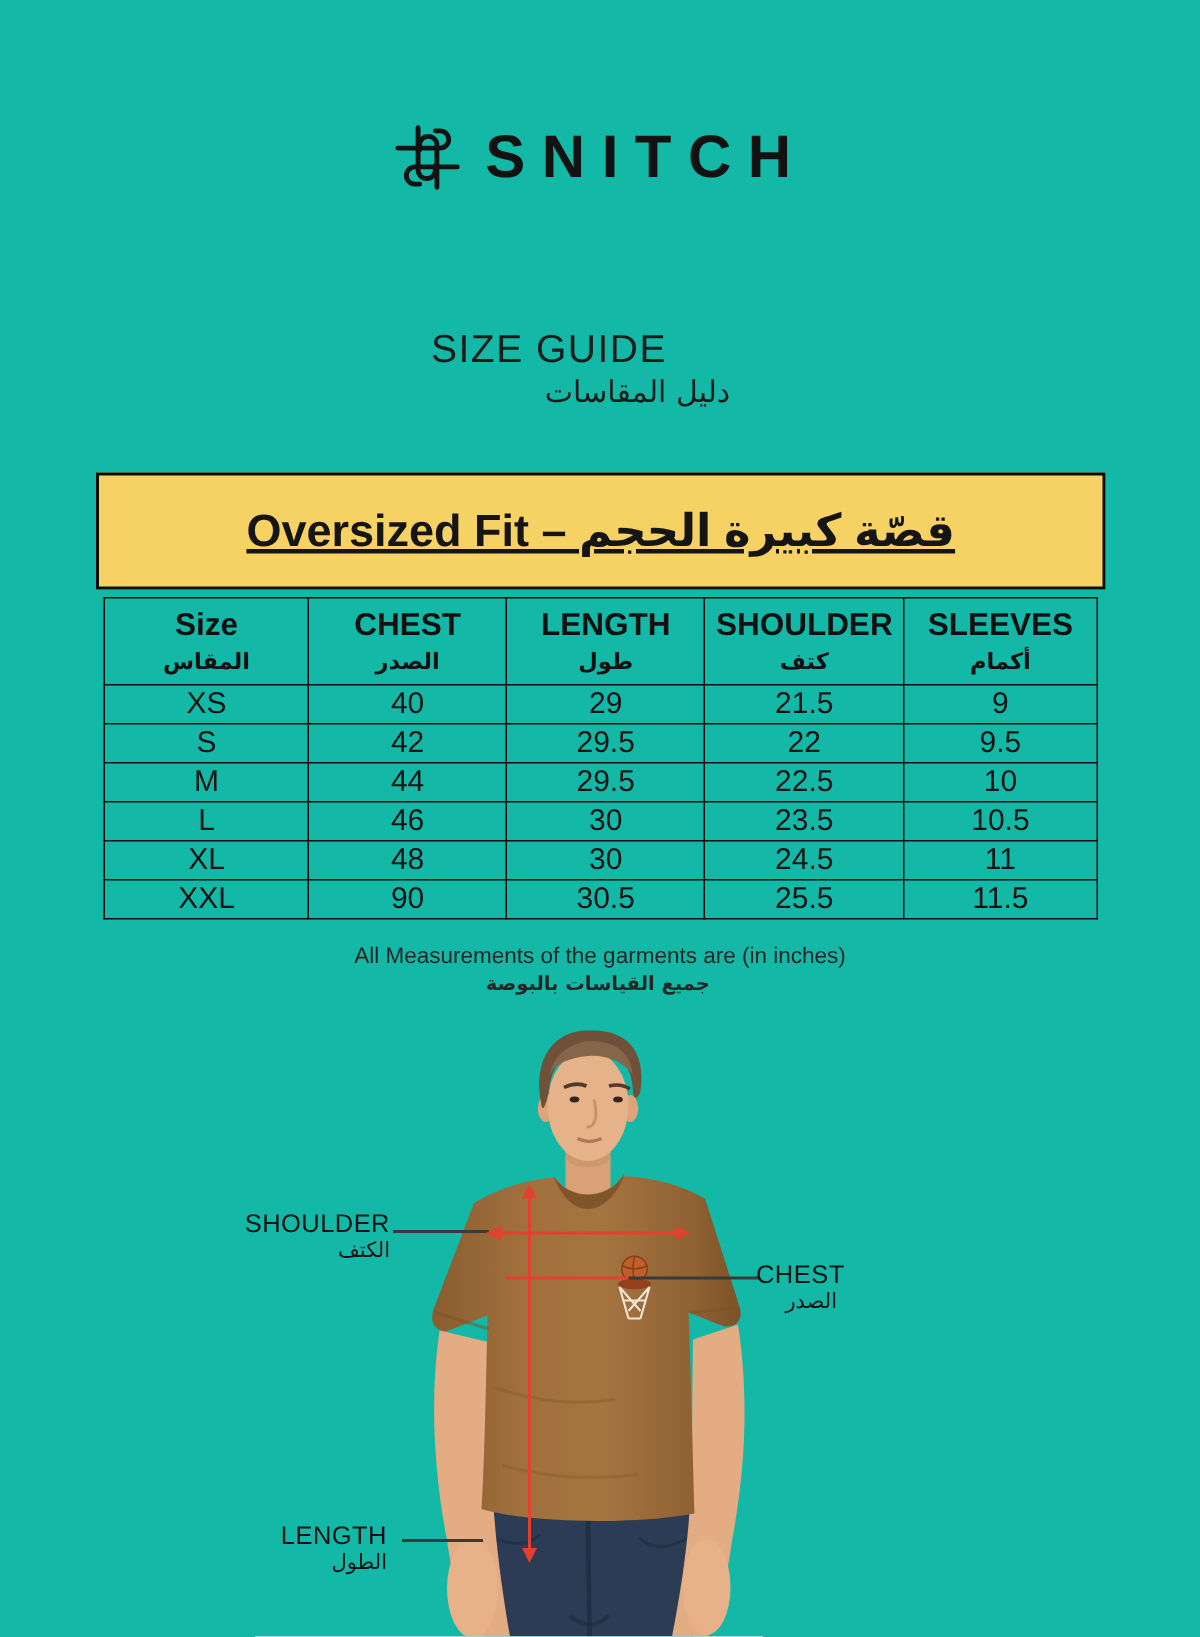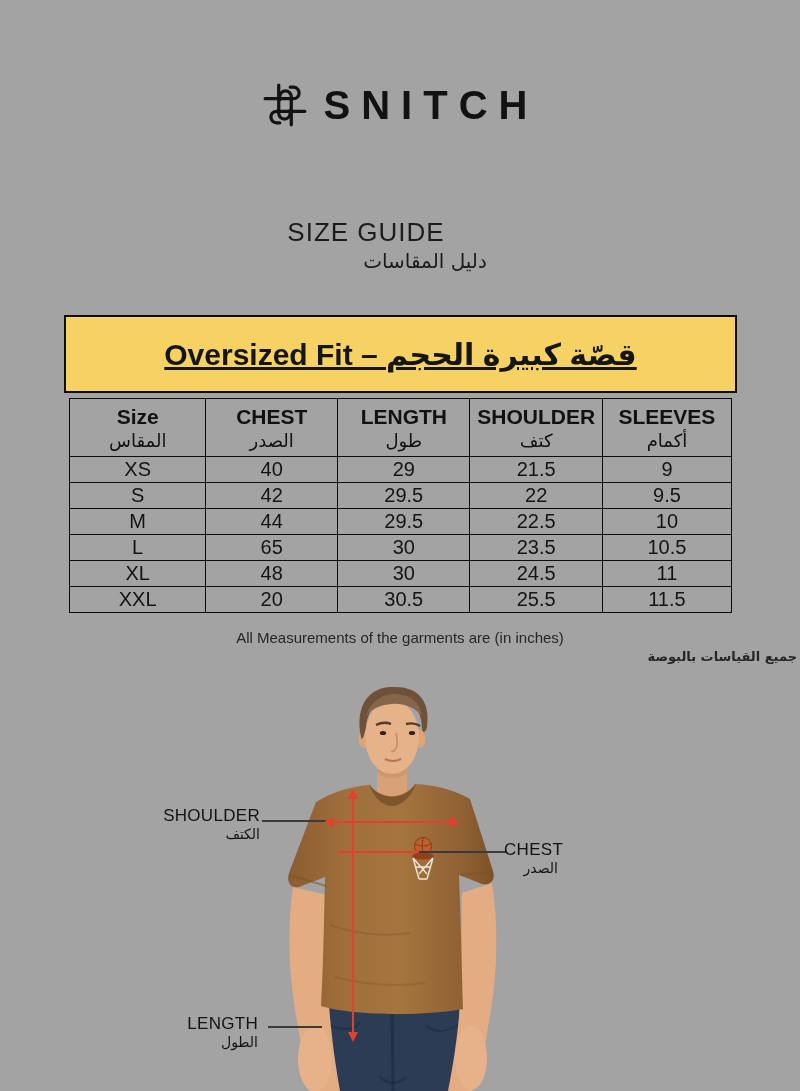--- a/index.html
+++ b/index.html
@@ -1,16 +1,16 @@
 <!DOCTYPE html>
 <html><head>
 <meta charset="utf-8">
 <style>
   html,body{margin:0;padding:0;background:#ffffff;}
-  #canvas{position:relative;width:800px;height:1091px;background:#a3a3a3;overflow:hidden;
+  #canvas{position:relative;width:800px;height:1091px;background:#14b8a6;overflow:hidden;
           font-family:"Liberation Sans",sans-serif;color:#111;}
 
   
   .logo-row{position:absolute;left:0;top:80px;width:800px;height:50px;
             display:flex;align-items:center;justify-content:center;gap:16px;}
   .logo-icon svg{display:block;}
   .logo-text{font-size:40px;font-weight:700;letter-spacing:11px;color:#121212;}
 
   
   .size-guide-title{position:absolute;left:0;top:217px;width:732px;text-align:center;
@@ -21,27 +21,27 @@
   
   .table-wrap{position:absolute;left:64px;top:315px;width:673px;}
   .fit-banner{box-sizing:border-box;border:2px solid #0d0d0d;background:#f6d164;height:78px;
               display:flex;align-items:center;justify-content:center;
               font-size:30px;font-weight:700;color:#151515;
               font-family:"Liberation Sans","DejaVu Sans",sans-serif;text-decoration:underline;}
   table.size-table{border-collapse:collapse;table-layout:fixed;width:663px;margin:5px auto 0 auto;padding-left:20px;}
   table.size-table th,table.size-table td{border:1.7px solid #0d0d0d;text-align:center;padding:0;}
   table.size-table th{height:57px;vertical-align:middle;}
   .th-en{display:block;font-size:21px;font-weight:700;line-height:26px;}
-  .th-ar{display:block;font-family:"DejaVu Sans",sans-serif;font-size:18px;font-weight:400;line-height:22px;}
+  .th-ar{display:block;font-family:"DejaVu Sans",sans-serif;font-size:15px;font-weight:700;line-height:22px;}
   table.size-table td{height:25px;font-size:20px;font-weight:400;line-height:23px;color:#141414;}
 
   
   .note-en{position:absolute;left:0;top:629px;width:800px;text-align:center;
            font-size:15px;font-weight:400;color:#262626;}
-  .note-ar{position:absolute;left:0;top:649px;width:797px;
+  .note-ar{position:absolute;left:0;top:649px;width:797px;text-align:center;
            font-family:"DejaVu Sans",sans-serif;font-size:13px;font-weight:700;color:#262626;}
 
   
   .diagram-label{position:absolute;text-align:right;color:#131313;}
   .diagram-label .en{font-size:17px;font-weight:500;letter-spacing:.3px;line-height:19px;}
   .diagram-label .ar{font-family:"DejaVu Sans",sans-serif;font-size:14px;line-height:19px;}
   .lbl-shoulder{left:140px;top:806px;width:120px;}
   .lbl-chest{left:504px;top:840px;width:54px;}
   .lbl-length{left:150px;top:1014px;width:108px;}
 
@@ -128,35 +128,35 @@
         </tr>
         <tr>
           <td>M</td>
           <td>44</td>
           <td>29.5</td>
           <td>22.5</td>
           <td>10</td>
         </tr>
         <tr>
           <td>L</td>
-          <td>65</td>
+          <td>46</td>
           <td>30</td>
           <td>23.5</td>
           <td>10.5</td>
         </tr>
         <tr>
           <td>XL</td>
           <td>48</td>
           <td>30</td>
           <td>24.5</td>
           <td>11</td>
         </tr>
         <tr>
           <td>XXL</td>
-          <td>20</td>
+          <td>90</td>
           <td>30.5</td>
           <td>25.5</td>
           <td>11.5</td>
         </tr>
       </tbody>
     </table>
   </div>
 
   <div class="note-en">All Measurements of the garments are (in inches)</div>
   <div class="note-ar" dir="rtl">جميع القياسات بالبوصة</div>

